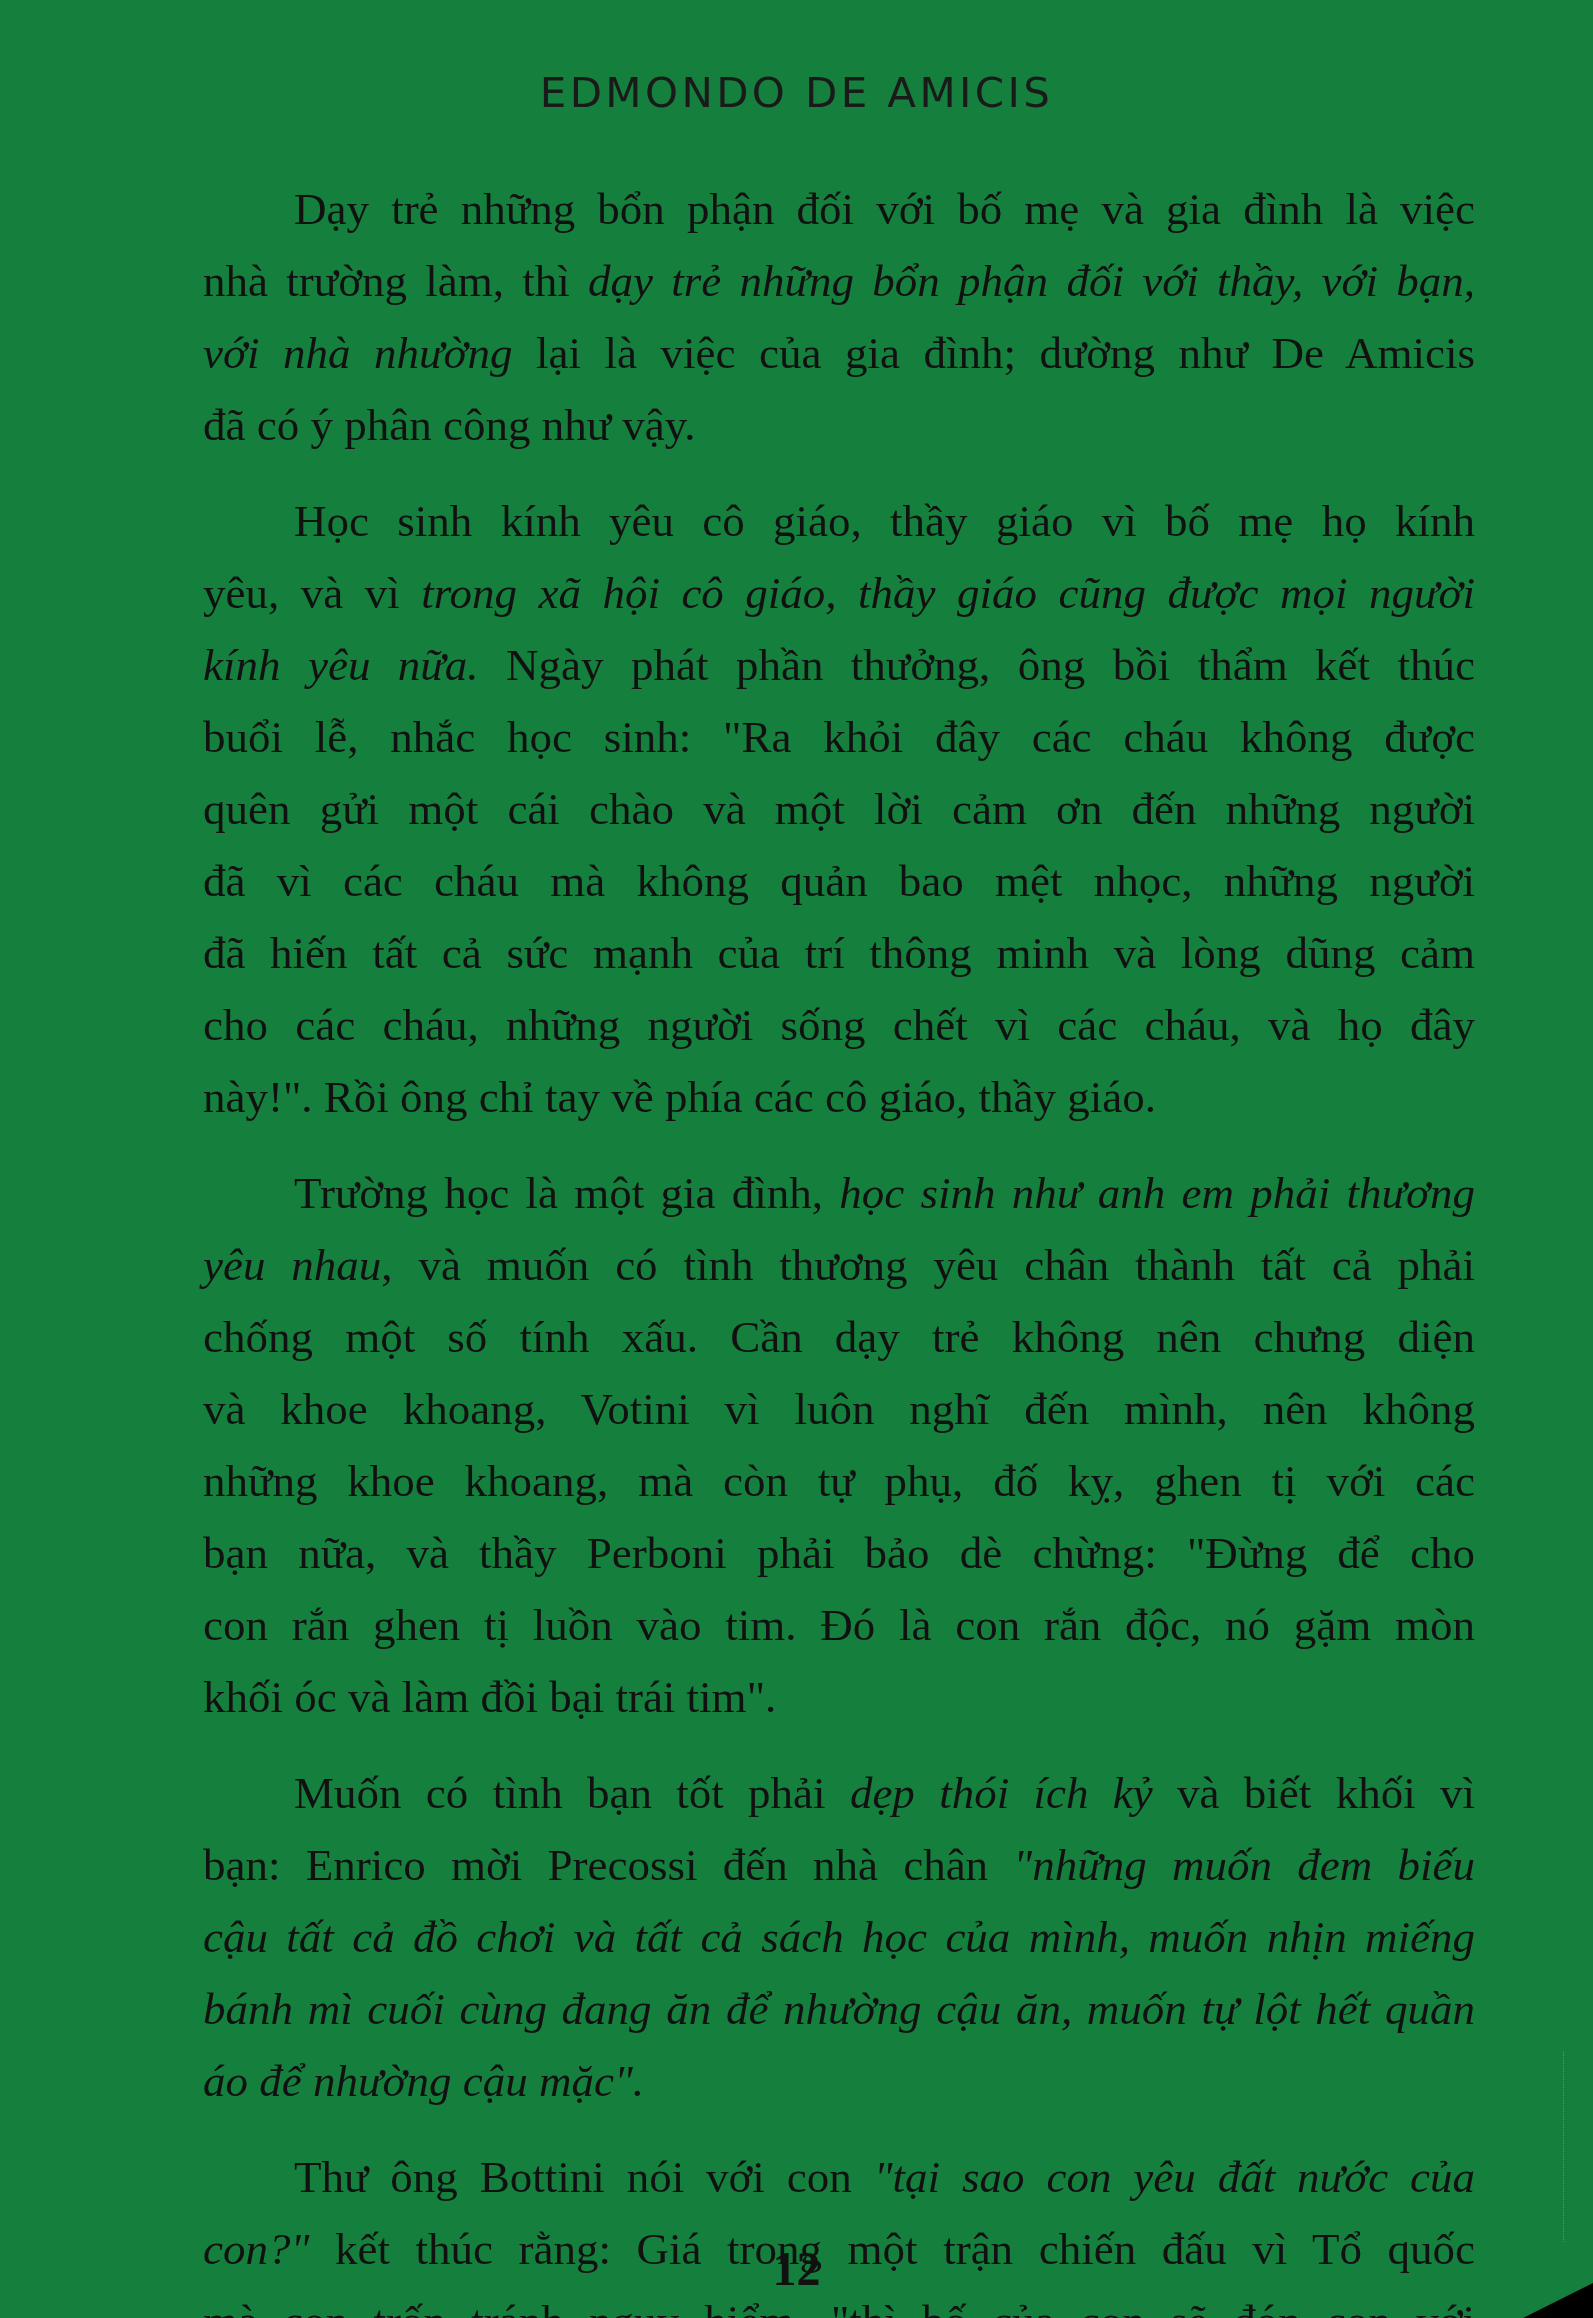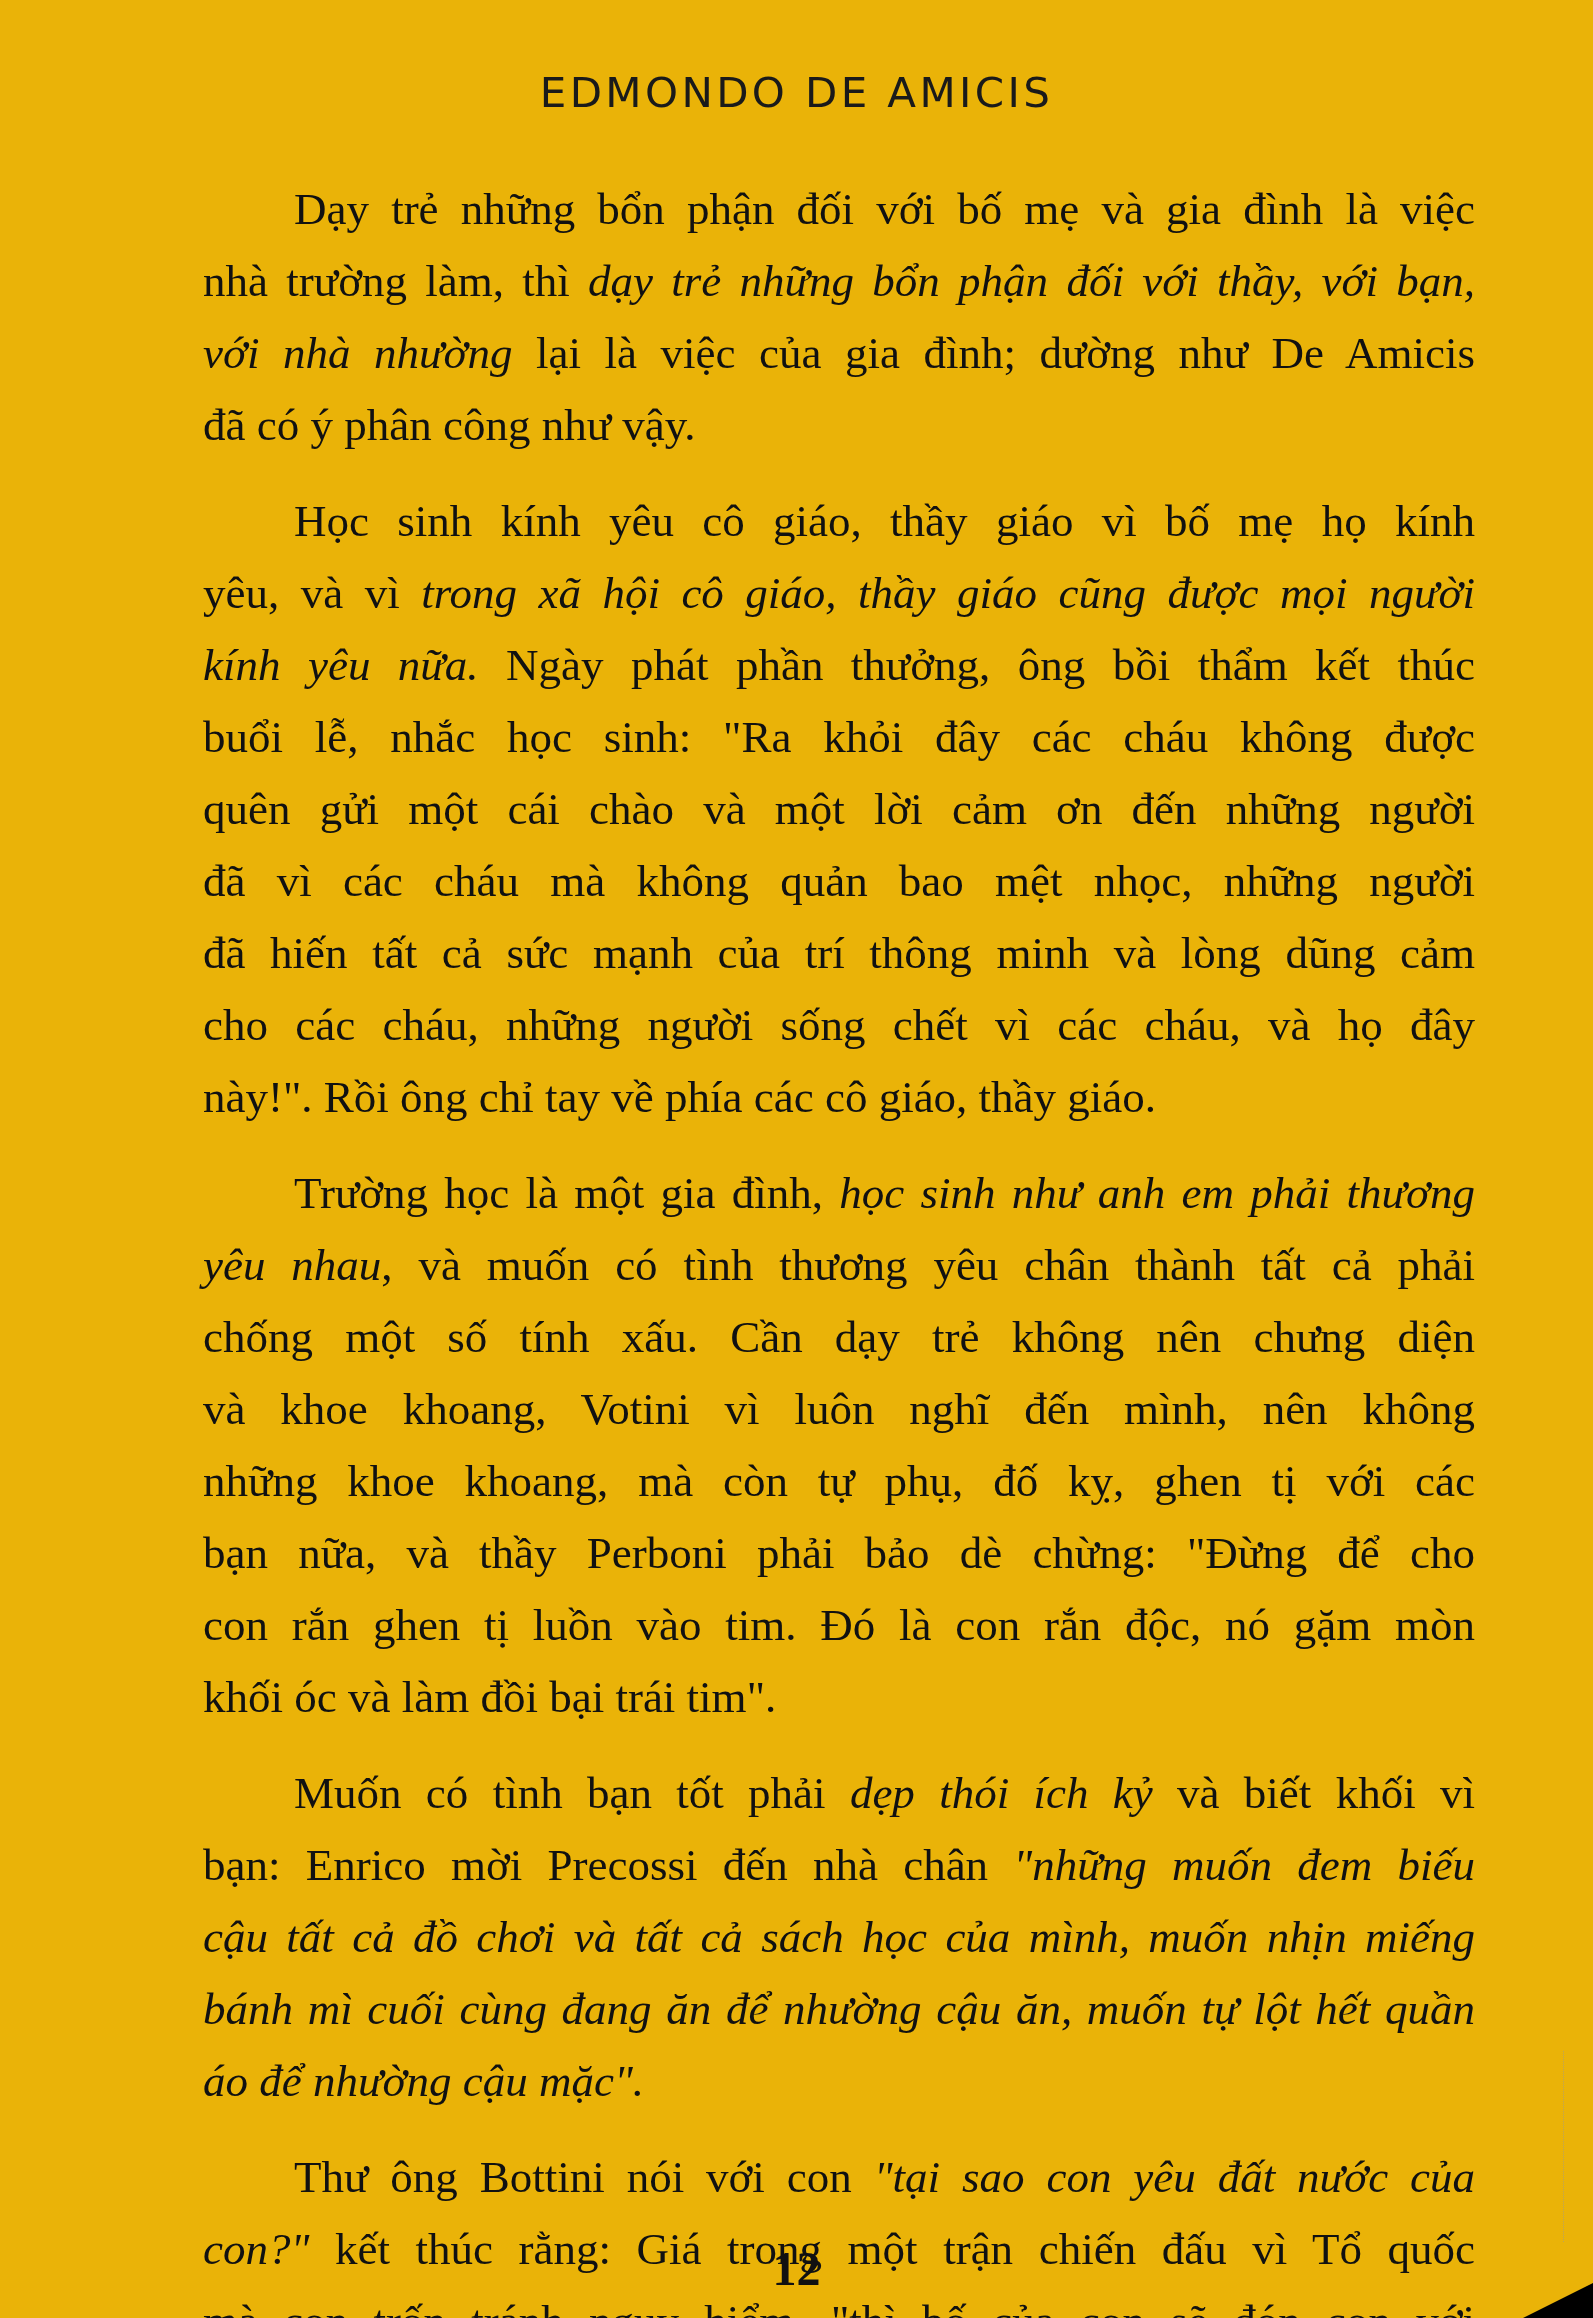--- a/index.html
+++ b/index.html
@@ -13,21 +13,21 @@
       position: relative;
       overflow: hidden;
       font-family: "Liberation Serif", "DejaVu Serif", serif;
       color: #111111;
     }
     .page {
       position: absolute;
       left: 0; top: 0;
       width: 1593px;
       height: 2319px;
-      background: #eab308;
+      background: #15803d;
     }
     .running-header {
       position: absolute;
       top: 70px;
       left: 0;
       width: 1593px;
       text-align: center;
       font-family: "DejaVu Sans", "Liberation Sans", sans-serif;
       font-size: 40px;
       letter-spacing: 3.2px;

